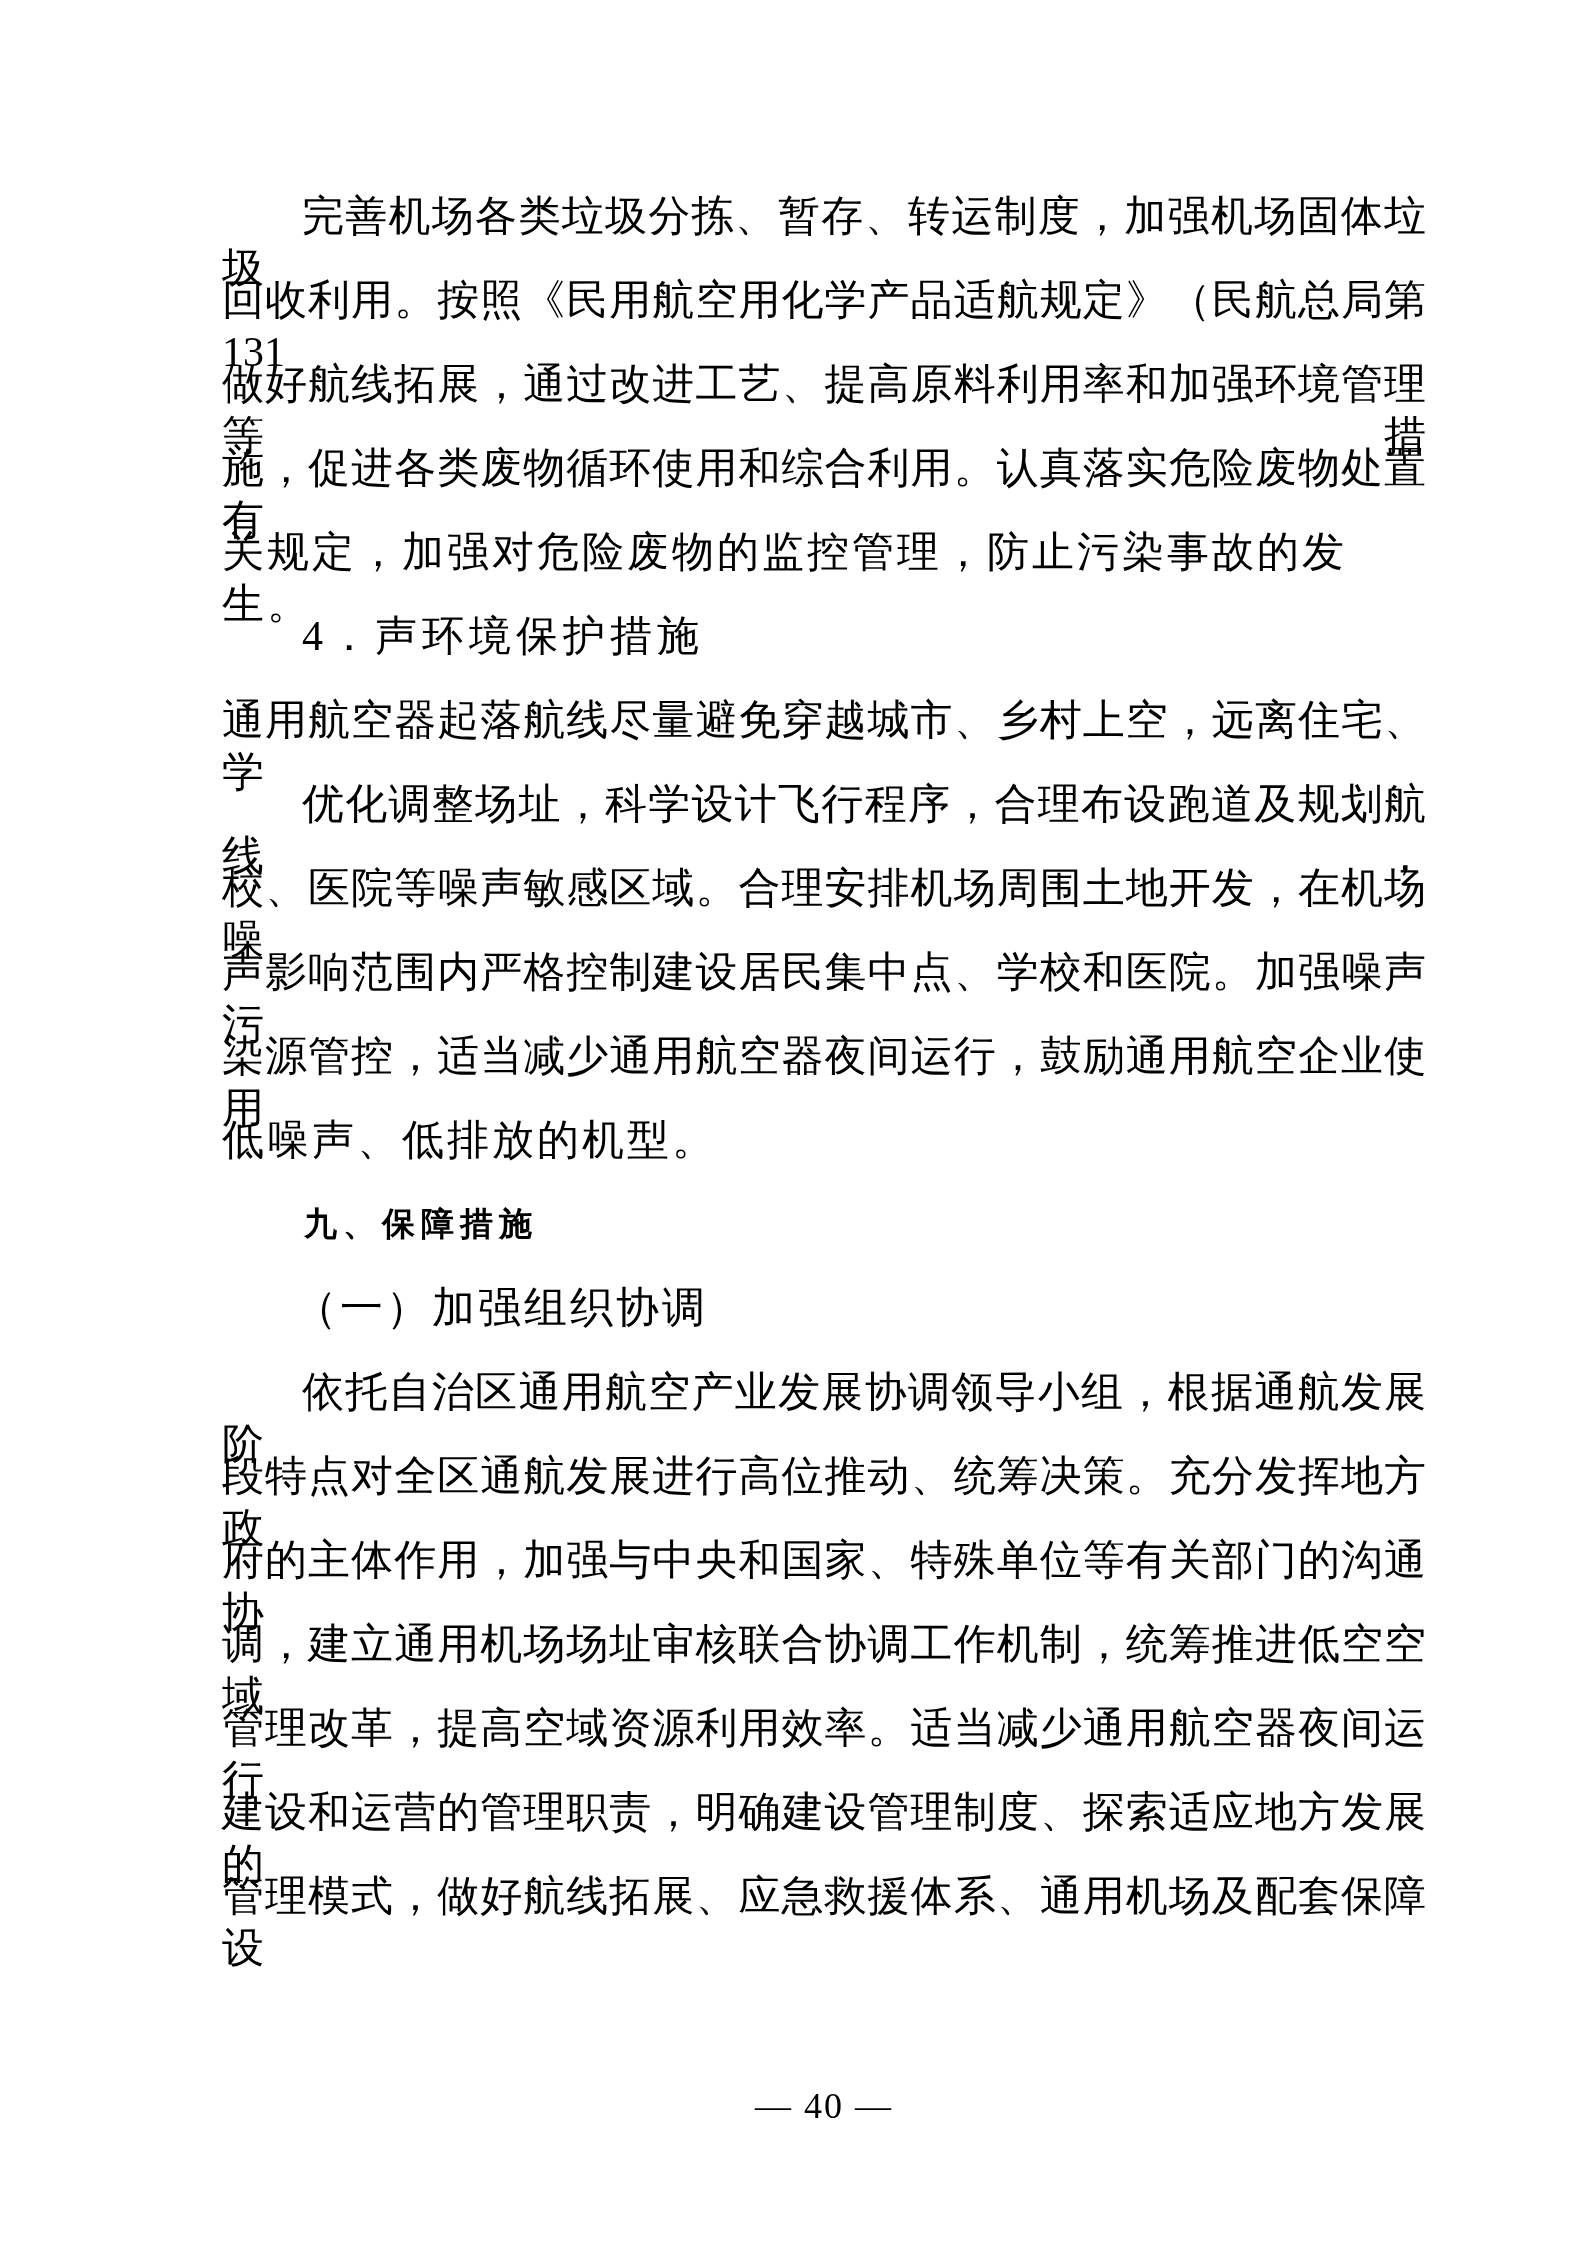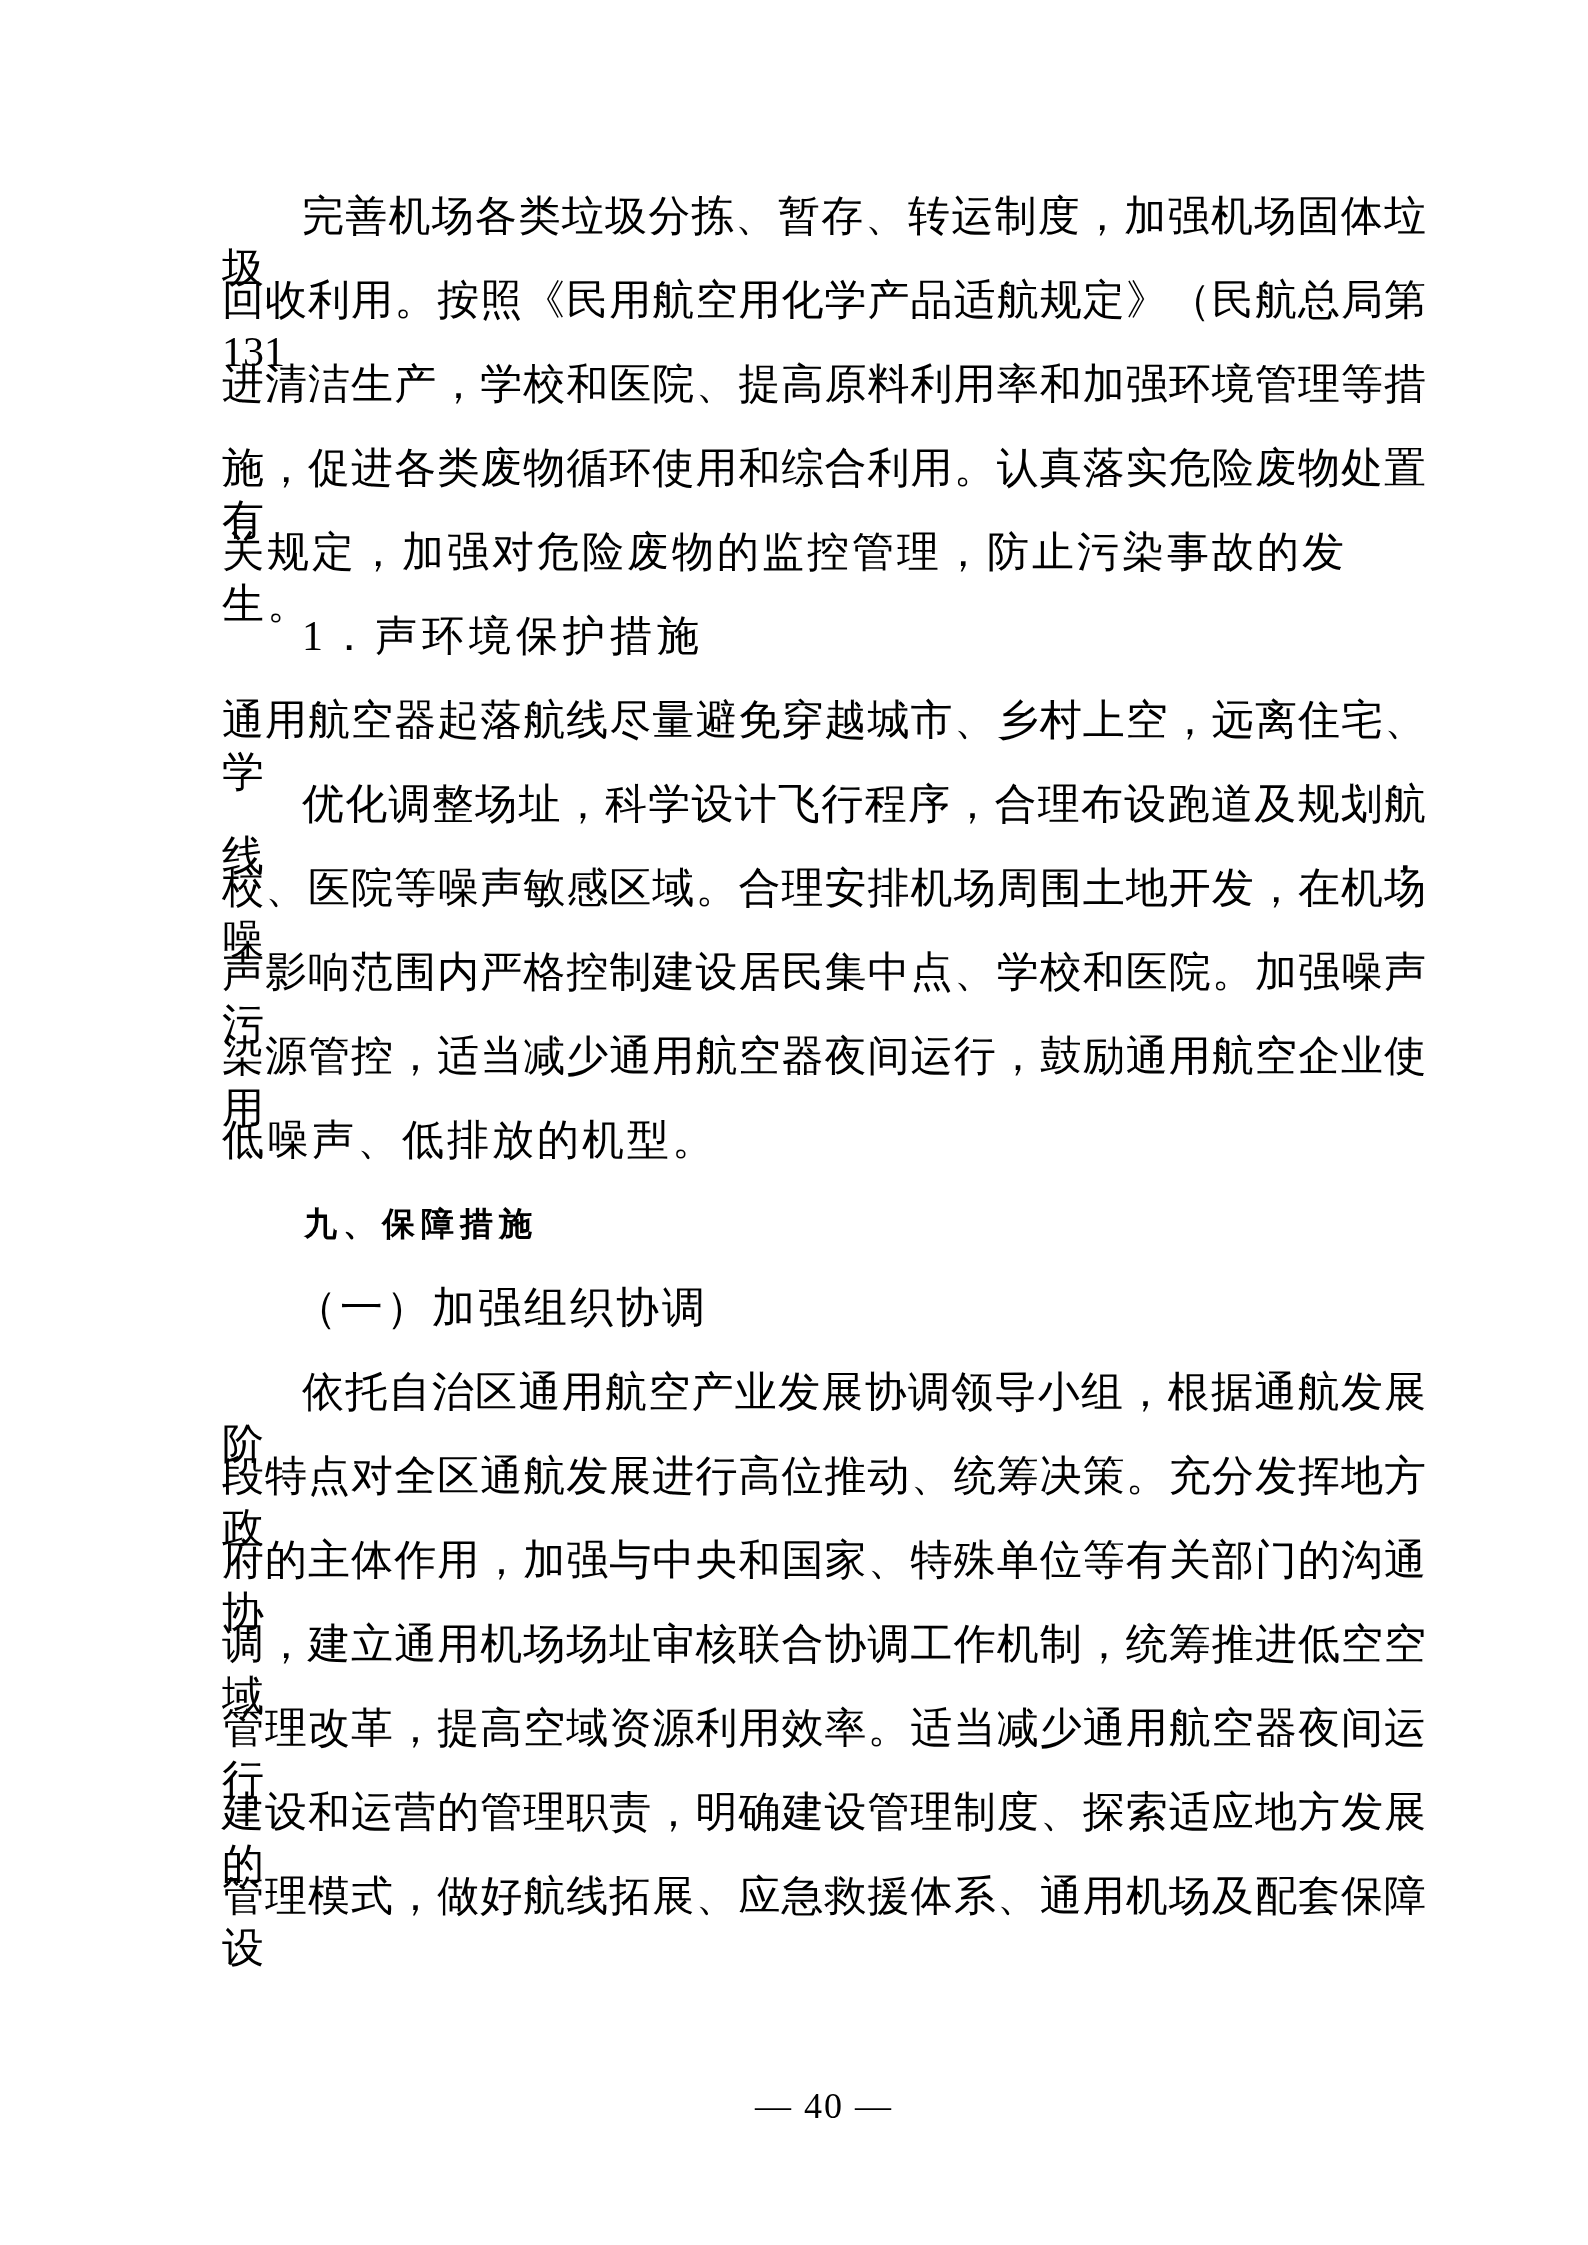--- a/index.html
+++ b/index.html
@@ -80,25 +80,25 @@
   }
 </style>
 </head>
 <body>
 
 <div class="page">
   <div class="content">
 
     <div class="line just first">完善机场各类垃圾分拣、暂存、转运制度，加强机场固体垃圾</div>
     <div class="line just">回收利用。按照《民用航空用化学产品适航规定》（民航总局第 131</div>
-    <div class="line just">进清洁生产，学校和医院、提高原料利用率和加强环境管理等措</div>
+    <div class="line just">做好航线拓展，通过改进工艺、提高原料利用率和加强环境管理等措</div>
     <div class="line just">施，促进各类废物循环使用和综合利用。认真落实危险废物处置有</div>
     <div class="line open">关规定，加强对危险废物的监控管理，防止污染事故的发生。</div>
 
-    <div class="line h-num">1．声环境保护措施</div>
+    <div class="line h-num">4．声环境保护措施</div>
 
     <div class="line just">通用航空器起落航线尽量避免穿越城市、乡村上空，远离住宅、学</div>
     <div class="line just first">优化调整场址，科学设计飞行程序，合理布设跑道及规划航线，</div>
     <div class="line just">校、医院等噪声敏感区域。合理安排机场周围土地开发，在机场噪</div>
     <div class="line just">声影响范围内严格控制建设居民集中点、学校和医院。加强噪声污</div>
     <div class="line just">染源管控，适当减少通用航空器夜间运行，鼓励通用航空企业使用</div>
     <div class="line open">低噪声、低排放的机型。</div>
 
     <div class="line h-chapter">九、保障措施</div>
 

